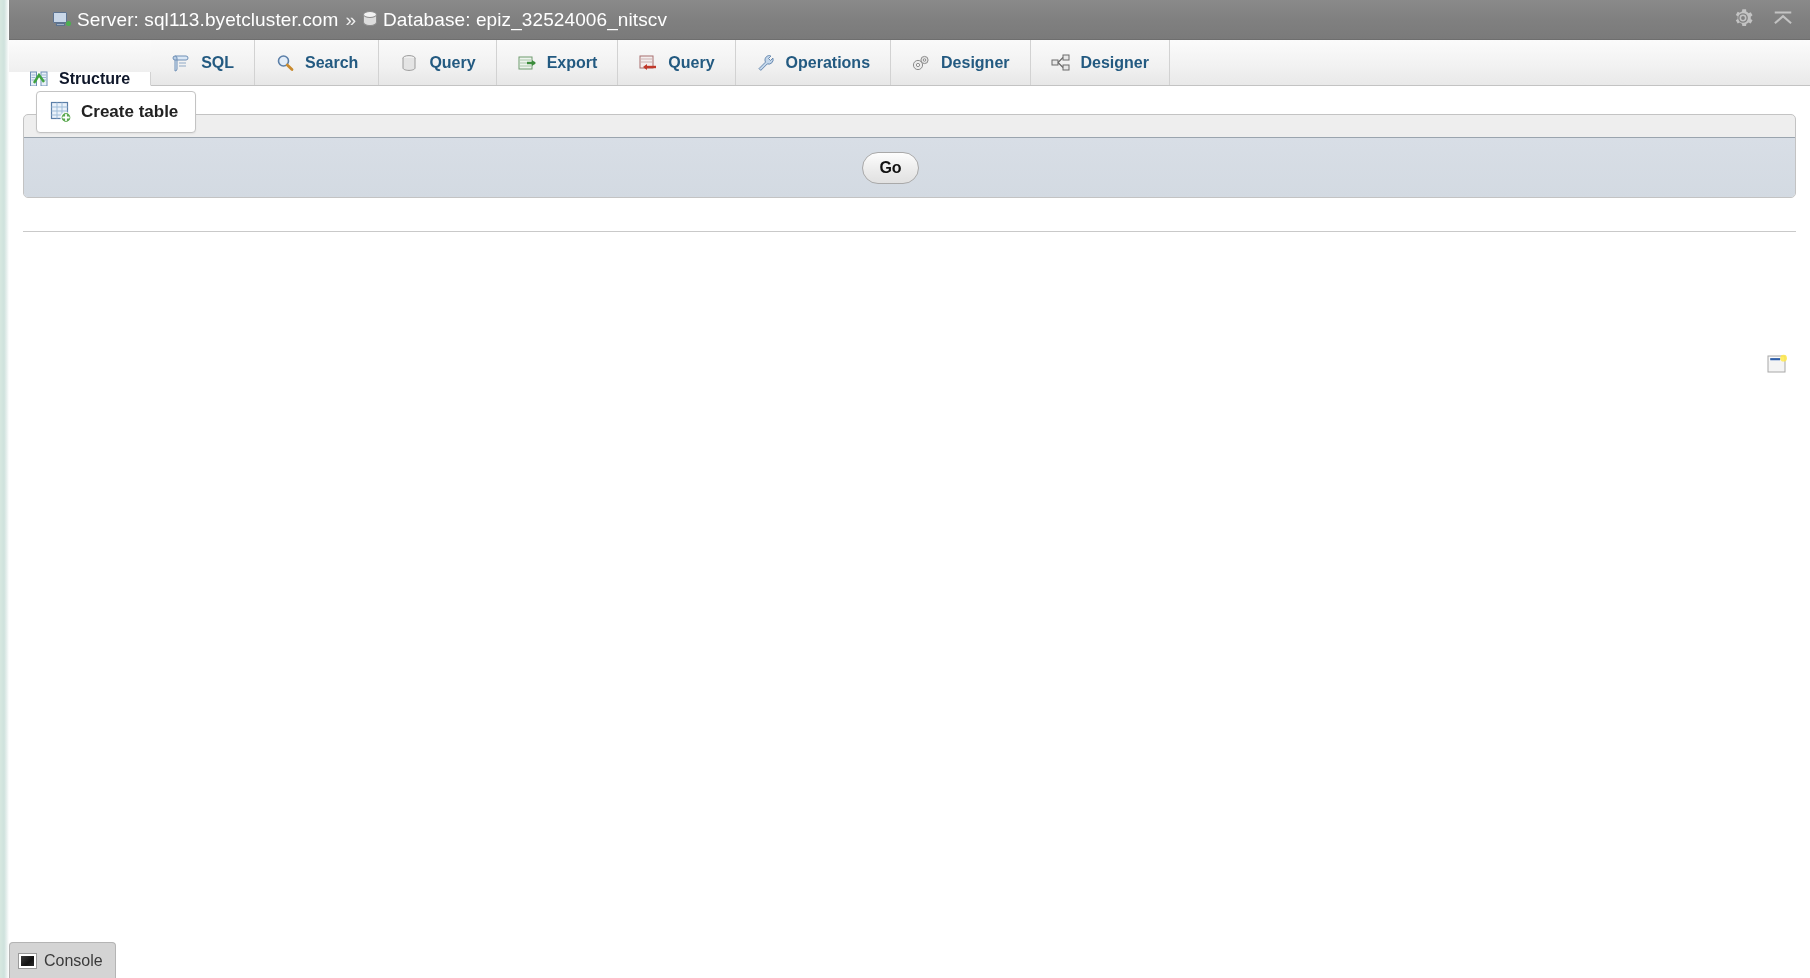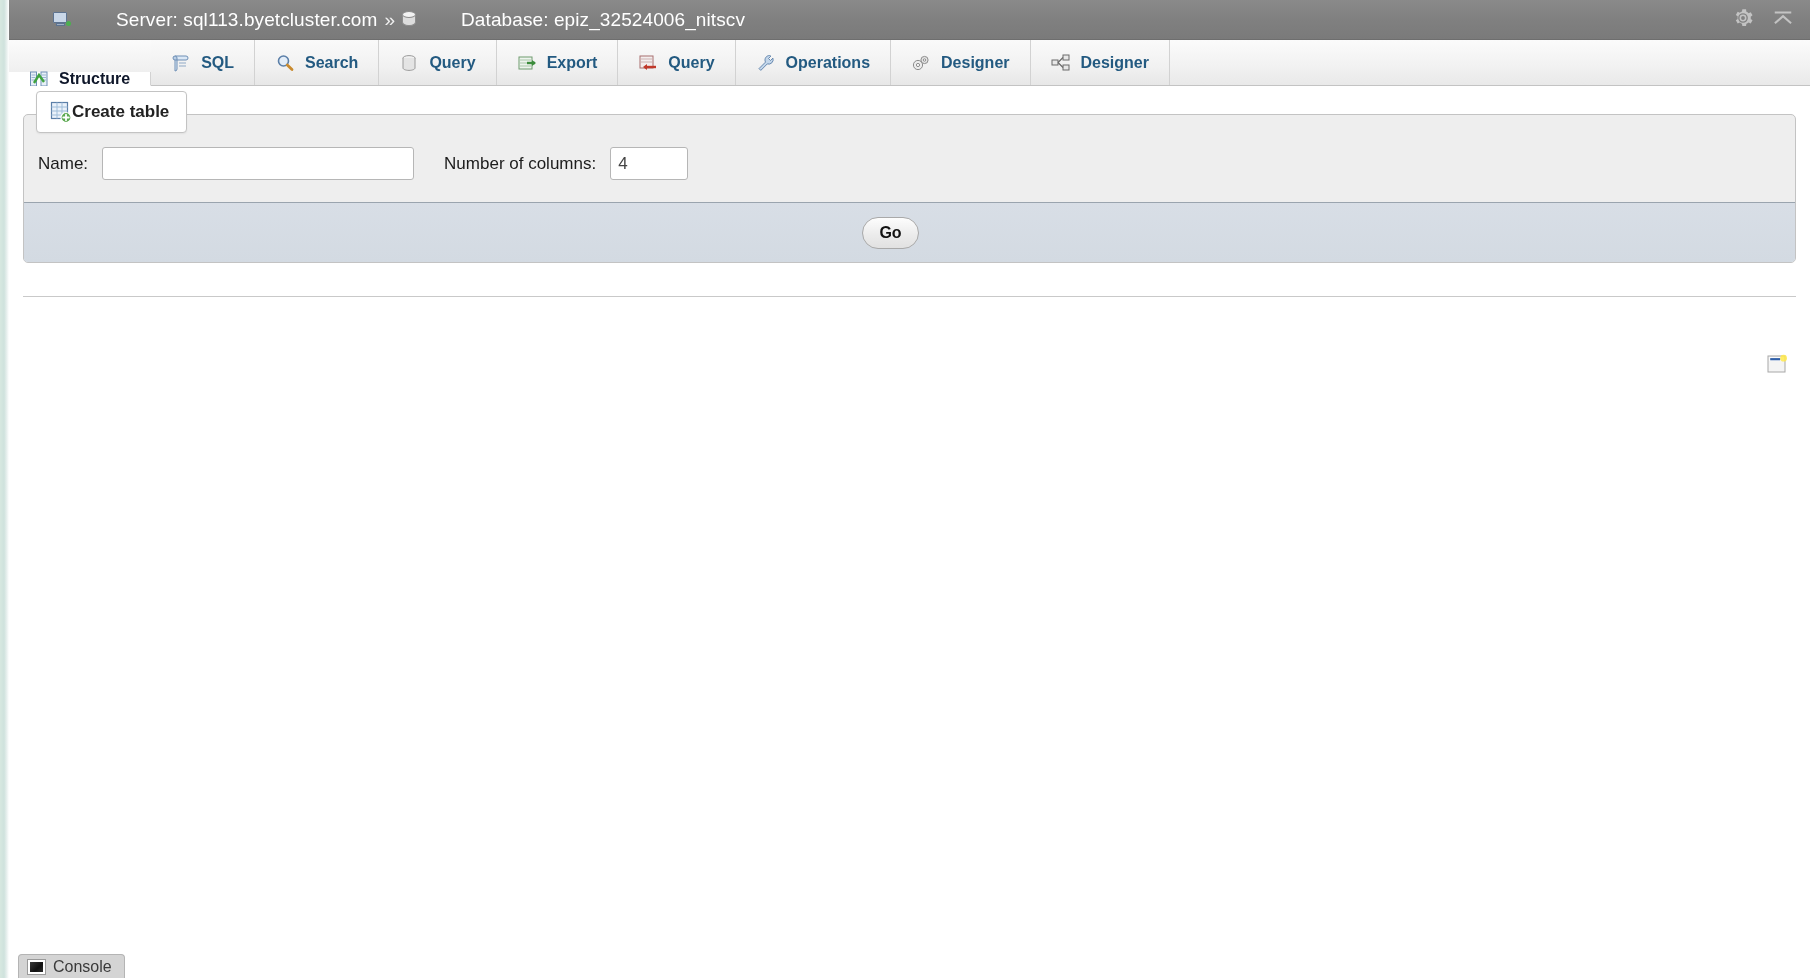--- a/index.html
+++ b/index.html
@@ -28,21 +28,21 @@
     display: flex; align-items: center;
     color: #ffffff;
   }
   #topbar .breadcrumb-wrap {
     display: flex; align-items: center;
     margin-left: 44px;
     font-size: 19px;
     letter-spacing: .1px;
     white-space: nowrap;
   }
-  #topbar .bc-text { color: #ffffff; margin-left: 39px; }
+  #topbar .bc-text { color: #ffffff; }
   #topbar .sep { margin: 0 7px; color: #f0f0f0; }
 
   .ico { display: inline-block; vertical-align: middle; }
 
   
   .icon-server {
     position: relative; width: 18px; height: 16px; margin-right: 6px;
   }
   .icon-server .scr {
     position: absolute; left: 0; top: 0; width: 14px; height: 11px;
@@ -137,21 +137,21 @@
     border-radius: 5px;
     background: #eeeeee;
     padding-top: 22px;
   }
   #create-legend {
     position: absolute; left: 12px; top: -24px;
     background: #ffffff;
     border: 1px solid #c3c3c3;
     border-radius: 4px;
     padding: 9px 17px 9px 13px;
-    display: flex; align-items: center; 
+    display: flex; align-items: center; gap: 9px;
     font-size: 17px; font-weight: bold; color: #222222;
     box-shadow: 0 1px 2px rgba(0,0,0,.06);
     cursor: pointer;
   }
   #create-legend .ct-ico { width: 22px; height: 22px; flex: 0 0 22px; }
 
   #create-row {
     display: flex; align-items: center;
     padding: 10px 14px 22px 14px;
     gap: 14px;
@@ -201,22 +201,22 @@
     height: 1px;
   }
   #win-icon-wrap {
     position: absolute; right: 22px; top: 267px;
     width: 22px; height: 22px;
     cursor: pointer;
   }
 
   
   #console-tab {
-    position: absolute; left: 18px; bottom: 0;
-    height: 24px;
+    position: absolute; left: 9px; bottom: 0;
+    height: 36px;
     background: #d4d4d4;
     border: 1px solid #b4b4b4;
     border-bottom: none;
     border-radius: 4px 4px 0 0;
     display: flex; align-items: center; gap: 8px;
     padding: 0 12px 0 9px;
     font-size: 16px; color: #3a3a3a;
     cursor: pointer;
     z-index: 10;
   }
@@ -378,26 +378,20 @@
         <svg viewBox="0 0 22 22" width="22" height="22">
           <rect x="1.5" y="1.5" width="16" height="16" fill="#e9f1fa" stroke="#5b7fa8" stroke-width="1.2"></rect>
           <path d="M1.5 6h16M1.5 10h16M1.5 14h16M7 1.5v16M12 1.5v16" stroke="#9fbdd9" stroke-width="1"></path>
           <circle cx="16" cy="16.5" r="5" fill="#5aa84f" stroke="#ffffff" stroke-width="1.2"></circle>
           <path d="M16 13.7v5.6M13.2 16.5h5.6" stroke="#ffffff" stroke-width="1.8" stroke-linecap="round"></path>
         </svg>
       </span>
       <span>Create table</span>
     </div>
 
-    <div id="create-row">
-      <span class="lbl">Name:</span>
-      <input id="name-input" type="text" placeholder="" style="">
-      <span class="lbl" id="cols-label">Number of columns:</span>
-      <input id="cols-input" type="text" value="4" style="">
-    </div>
 
     <div id="go-bar">
       <button id="go-button" type="button">Go</button>
     </div>
   </form>
 
   <div id="footer-rule"></div>
 
   <div id="win-icon-wrap">
     <svg viewBox="0 0 22 22" width="22" height="22">

